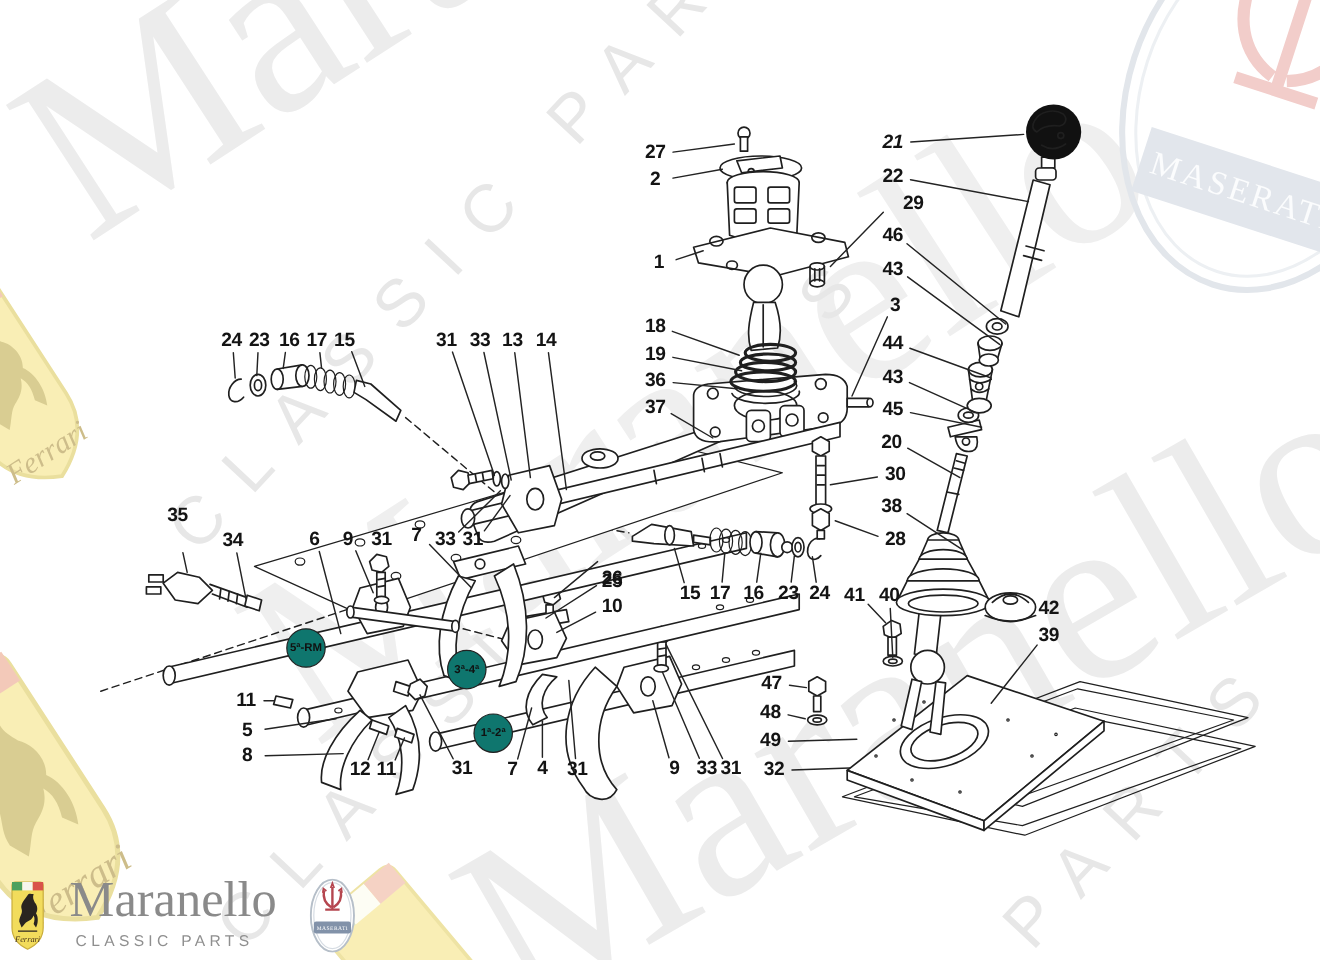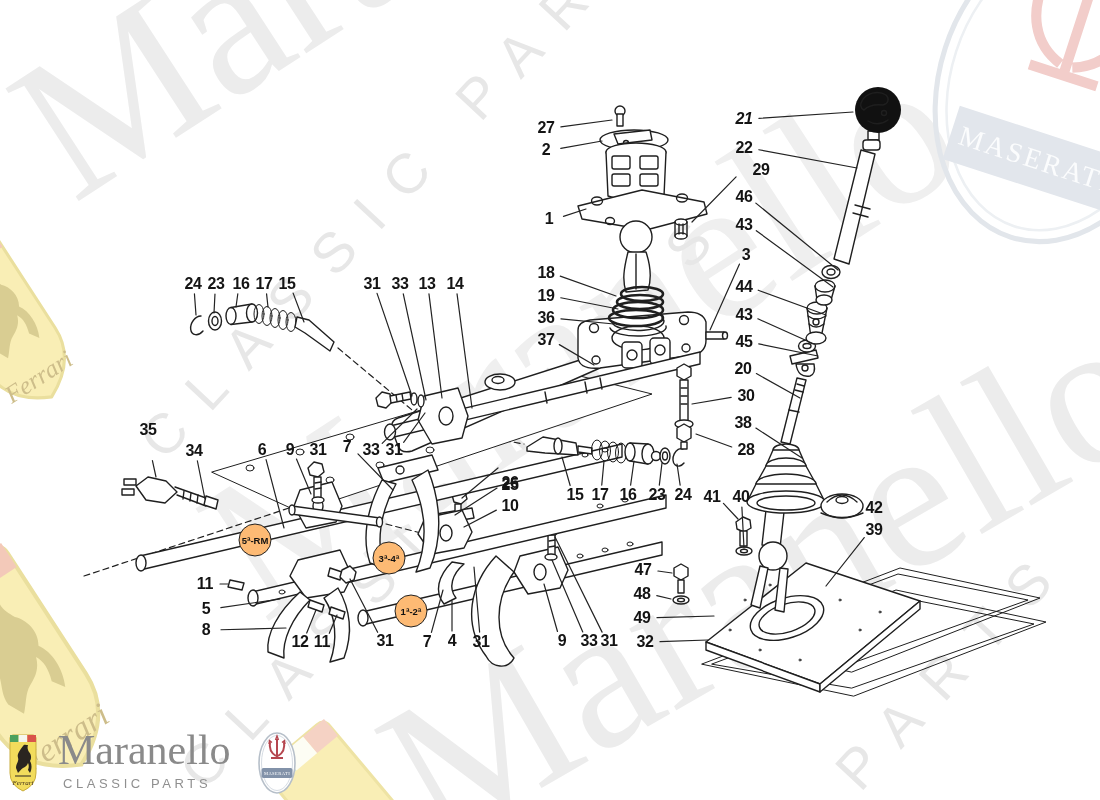--- a/index.html
+++ b/index.html
@@ -24,21 +24,21 @@
       stroke:#1f1f1f;stroke-width:1.4;fill:none;stroke-linejoin:round;stroke-linecap:round;}
   .art .w{fill:#ffffff;}
   .art .blk{fill:#111;stroke:none;}
   .art .dash{stroke-dasharray:6 4;stroke-width:1.2;}
   .art .thin{stroke-width:1;}
   .art .bold{stroke-width:2.6;}
   #leaders line{stroke:#232323;stroke-width:1.2;}
   .callout{position:absolute;transform:translate(-50%,-50%);
            font:700 16px "Liberation Sans",sans-serif;color:#141414;letter-spacing:-.3px;}
   .rod-tag{position:absolute;transform:translate(-50%,-50%);width:31px;height:31px;
-           border:1.6px solid #222;border-radius:50%;background:#fdba74;display:flex;
+           border:1.6px solid #222;border-radius:50%;background:#0f766e;display:flex;
            align-items:center;justify-content:center;
            font:700 9.5px "Liberation Sans",sans-serif;color:#111;}
   
   .footer{position:absolute;left:0;top:720px;width:1100px;height:80px;}
   .brand{position:absolute;left:58px;top:6px;font-family:"Liberation Serif",serif;
          font-size:42px;color:#8a8a8a;}
   .tagline{position:absolute;left:63px;top:56px;font-size:13px;letter-spacing:3.6px;color:#8f8f8f;}
   .f-logo{position:absolute;left:8px;top:13px;}
   .m-logo{position:absolute;left:258px;top:12px;}
 </style>

